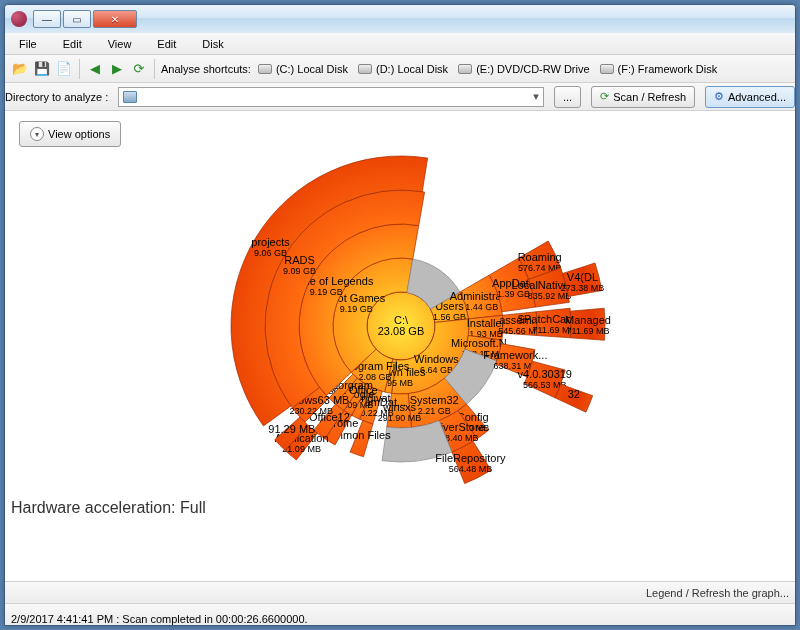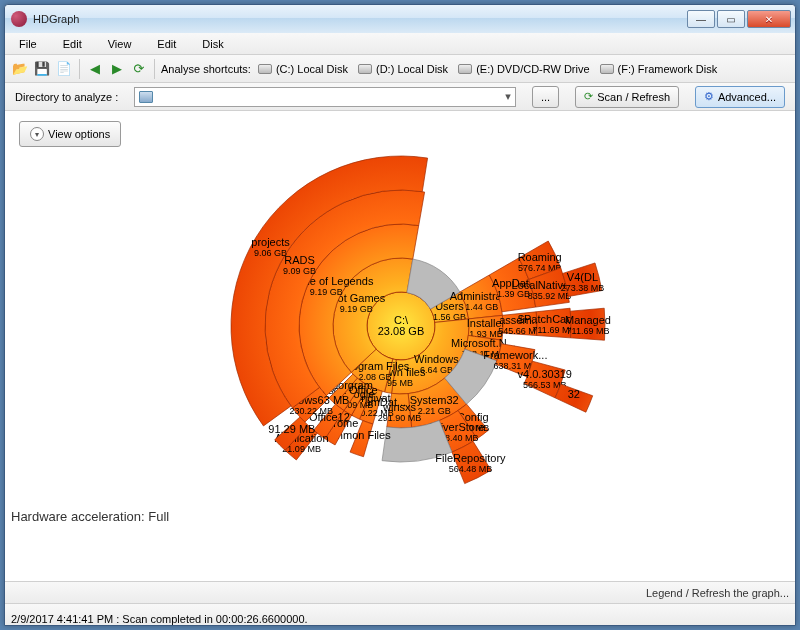--- a/index.html
+++ b/index.html
@@ -11,44 +11,43 @@
   .winbtns { display: flex; gap: 2px; }
   .winbtn { width: 28px; height: 18px; border: 1px solid #6a88a8; border-radius: 2px; background: linear-gradient(#f5fafe,#d6e6f4); display:flex; align-items:center; justify-content:center; font-size:10px; color:#333; }
   .winbtn.close { background: linear-gradient(#f59a8a,#d94a2a); color:#fff; width:44px; text-shadow:0 1px 0 #800; }
   .menubar { height: 22px; background: linear-gradient(#f8f8f8,#ececec); display:flex; align-items:center; padding:0 6px; border-bottom:1px solid #d0d0d0; gap:10px; }
   .menuitem { padding: 2px 8px; border-radius:2px; }
   .toolbar { height: 28px; background: linear-gradient(#f8f8f8,#ececec); display:flex; align-items:center; padding:0 6px; border-bottom:1px solid #d0d0d0; gap:4px; }
   .tb-sep { width:1px; height:20px; background:#c8c8c8; margin:0 2px; }
   .tb-icon { width:18px; height:18px; display:flex; align-items:center; justify-content:center; font-size:13px; }
   .shortcut { display:flex; align-items:center; gap:4px; padding:0 3px; }
   .disk-icon { width:14px; height:10px; background:linear-gradient(#eee,#bbb); border:1px solid #888; border-radius:2px; }
-  .pathbar { height:28px; background:linear-gradient(#f8f8f8,#ececec); display:flex; align-items:center; padding:0 10px; border-bottom:1px solid #d0d0d0; gap:16px; }
+  .pathbar { height:28px; background:linear-gradient(#f8f8f8,#ececec); display:flex; align-items:center; padding:0 0; border-bottom:1px solid #d0d0d0; gap:10px; }
   .path-combo { flex:1; height:20px; background:#fff; border:1px solid #a0a0a0; display:flex; align-items:center; padding:0 4px; }
   .path-combo .dd { margin-left:auto; color:#555; }
   .btn { height:22px; padding:0 8px; background:linear-gradient(#fdfdfd,#e6e6e6); border:1px solid #9a9a9a; border-radius:3px; display:flex; align-items:center; gap:4px; }
   .btn.adv { background:linear-gradient(#eaf3fc,#cfe3f6); border-color:#6a9acb; }
   .chart-area { flex:1; position:relative; background:#fff; overflow:hidden; }
   .view-opts { position:absolute; left:14px; top:10px; z-index:5; }
   .view-opts .btn { height:26px; padding:0 10px; }
   .chevcircle { width:14px; height:14px; border:1px solid #888; border-radius:50%; display:flex; align-items:center; justify-content:center; font-size:8px; color:#555; background:#fff; }
   svg.chart { position:absolute; left:0; top:0; }
   .seg-label { font-size:10px; fill:#000; pointer-events:none; }
   .seg-label .sz { font-size:9px; }
   .footerbar { height:22px; background:linear-gradient(#f8f8f8,#ececec); display:flex; align-items:center; padding:0 6px; border-top:1px solid #d0d0d0; }
   .statusbar { height:22px; background:linear-gradient(#f8f8f8,#ececec); display:flex; align-items:flex-end; padding:0 6px; border-top:1px solid #d0d0d0; }
-  .hwaccel { position:absolute; left:6px; bottom:57px; font-size:13px; color:#333; }
+  .hwaccel { position:absolute; left:6px; bottom:64px; font-size:16px; color:#333; }
   .legend-link { margin-left:auto; color:#333; }
 </style>
 </head>
 <body>
 
 <div class="window">
   <div class="titlebar">
     <div class="title-icon"></div>
-    <div class="title">HDGraph</div>
     <div class="winbtns">
       <div class="winbtn">—</div>
       <div class="winbtn">▭</div>
       <div class="winbtn close">✕</div>
     </div>
   </div>
 
   <div class="menubar">
     <span class="menuitem">File</span>
     <span class="menuitem">Edit</span>

